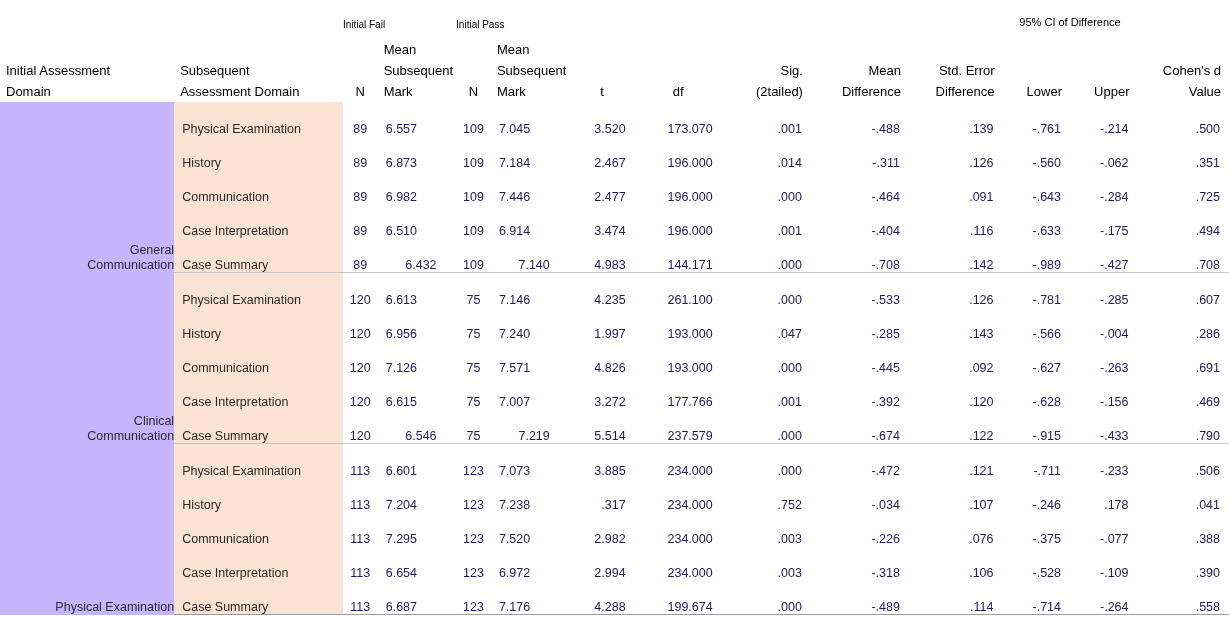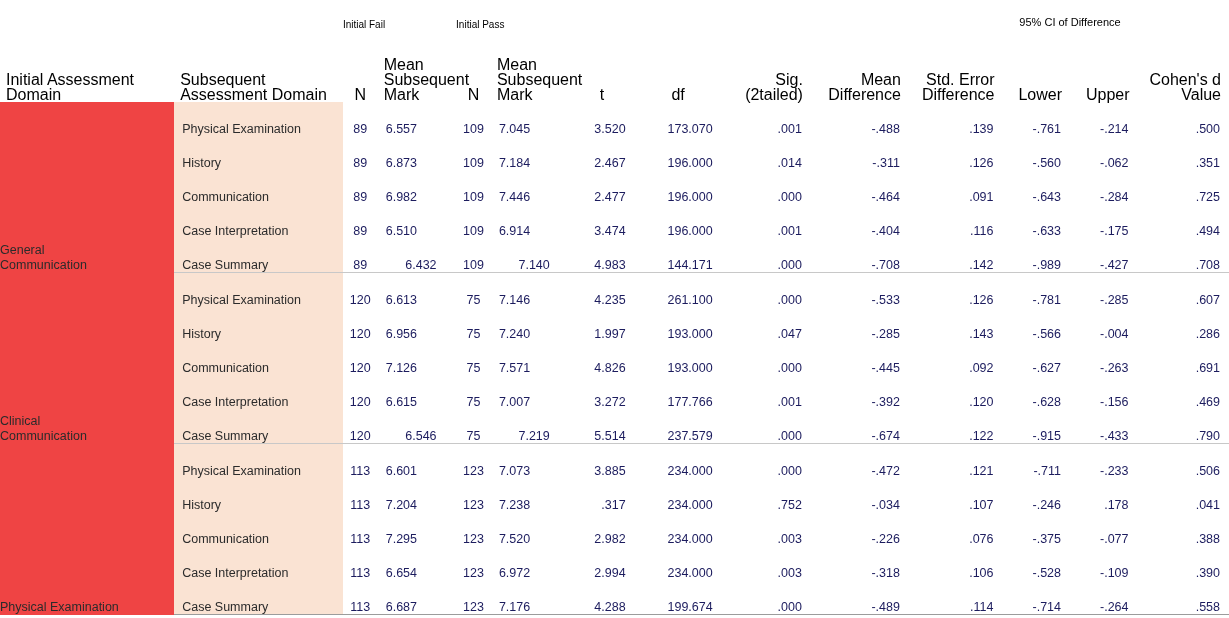--- a/index.html
+++ b/index.html
@@ -47,22 +47,22 @@
     text-align: center;
     vertical-align: top;
     padding-top: 4px;
     font-size: 11px;
     line-height: 15px;
   }
   .hdr-main {
     height: 72px;
     vertical-align: bottom;
     padding-bottom: 4px;
-    line-height: 15px;
-    font-size: 16px;
+    line-height: 21px;
+    font-size: 13px;
     border-bottom: 1px solid #9c9c9c;
   }
   .hdr-main.left  { text-align: left;  padding-left: 6px; }
   .hdr-main.center{ text-align: center; }
   .hdr-main.right { text-align: right; padding-right: 8px; }
 
   .sepline-left { border-left: 1px solid #9c9c9c; }
 
   
   tr.datarow { height: 34px; }
@@ -79,23 +79,23 @@
   td.cell.numc {
     text-align: center;
   }
   td.cell.label {
     text-align: left;
     padding-left: 8px;
     color: #2b2b2b;
     background: #fae3d3;
   }
   td.domain {
-    background: #ef4444;
+    background: #c4b5fd;
     color: #2b2b2b;
-    text-align: left;
+    text-align: right;
     padding-left: 6px;
     vertical-align: middle;
     font-size: 12.5px;
     line-height: 15px;
     border-bottom: 1px solid #d9d9d9;
   }
   td.vdiv { border-left: 1px solid #d0d0d0; }
   tr.groupend td { border-bottom: 1px solid #c8c8c8; text-align: center; }
   tr.lastrow td { border-bottom: 1px solid #9c9c9c; }
   .nowrap { white-space: nowrap; }

